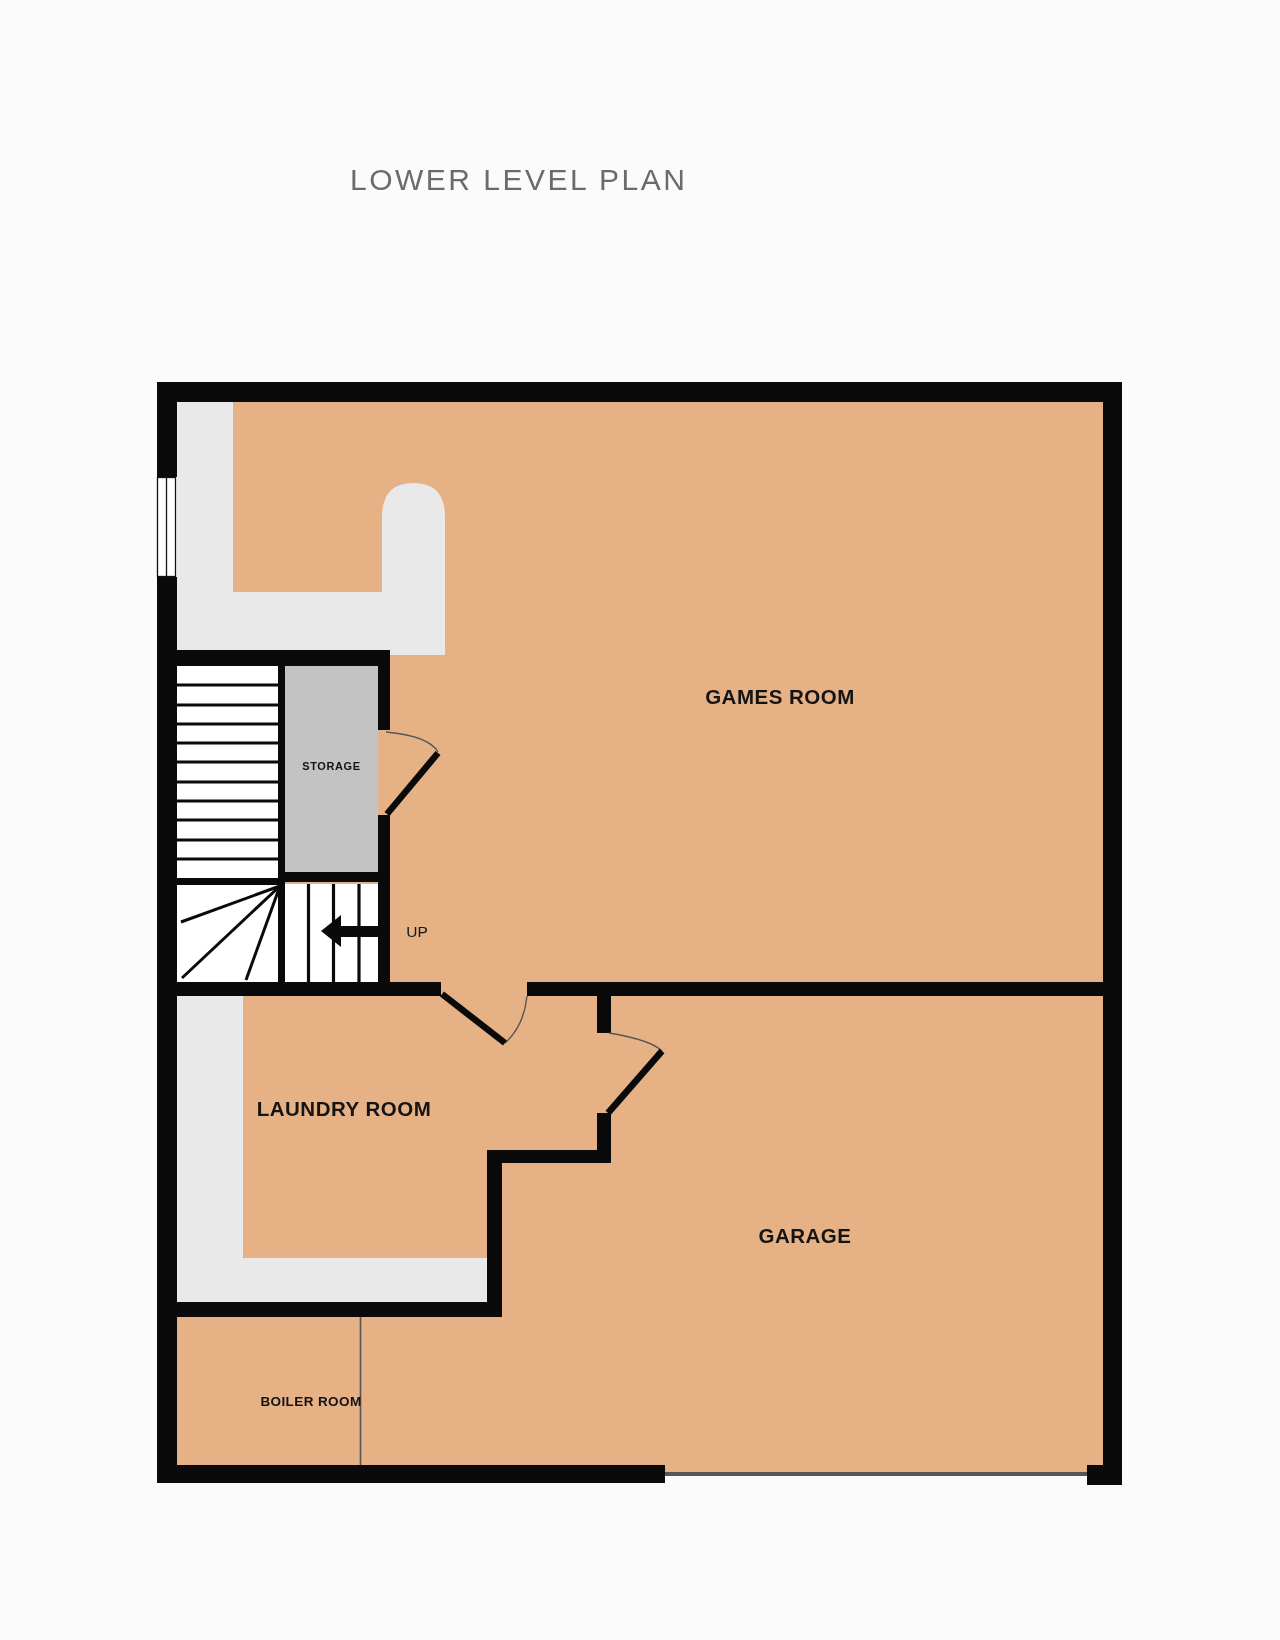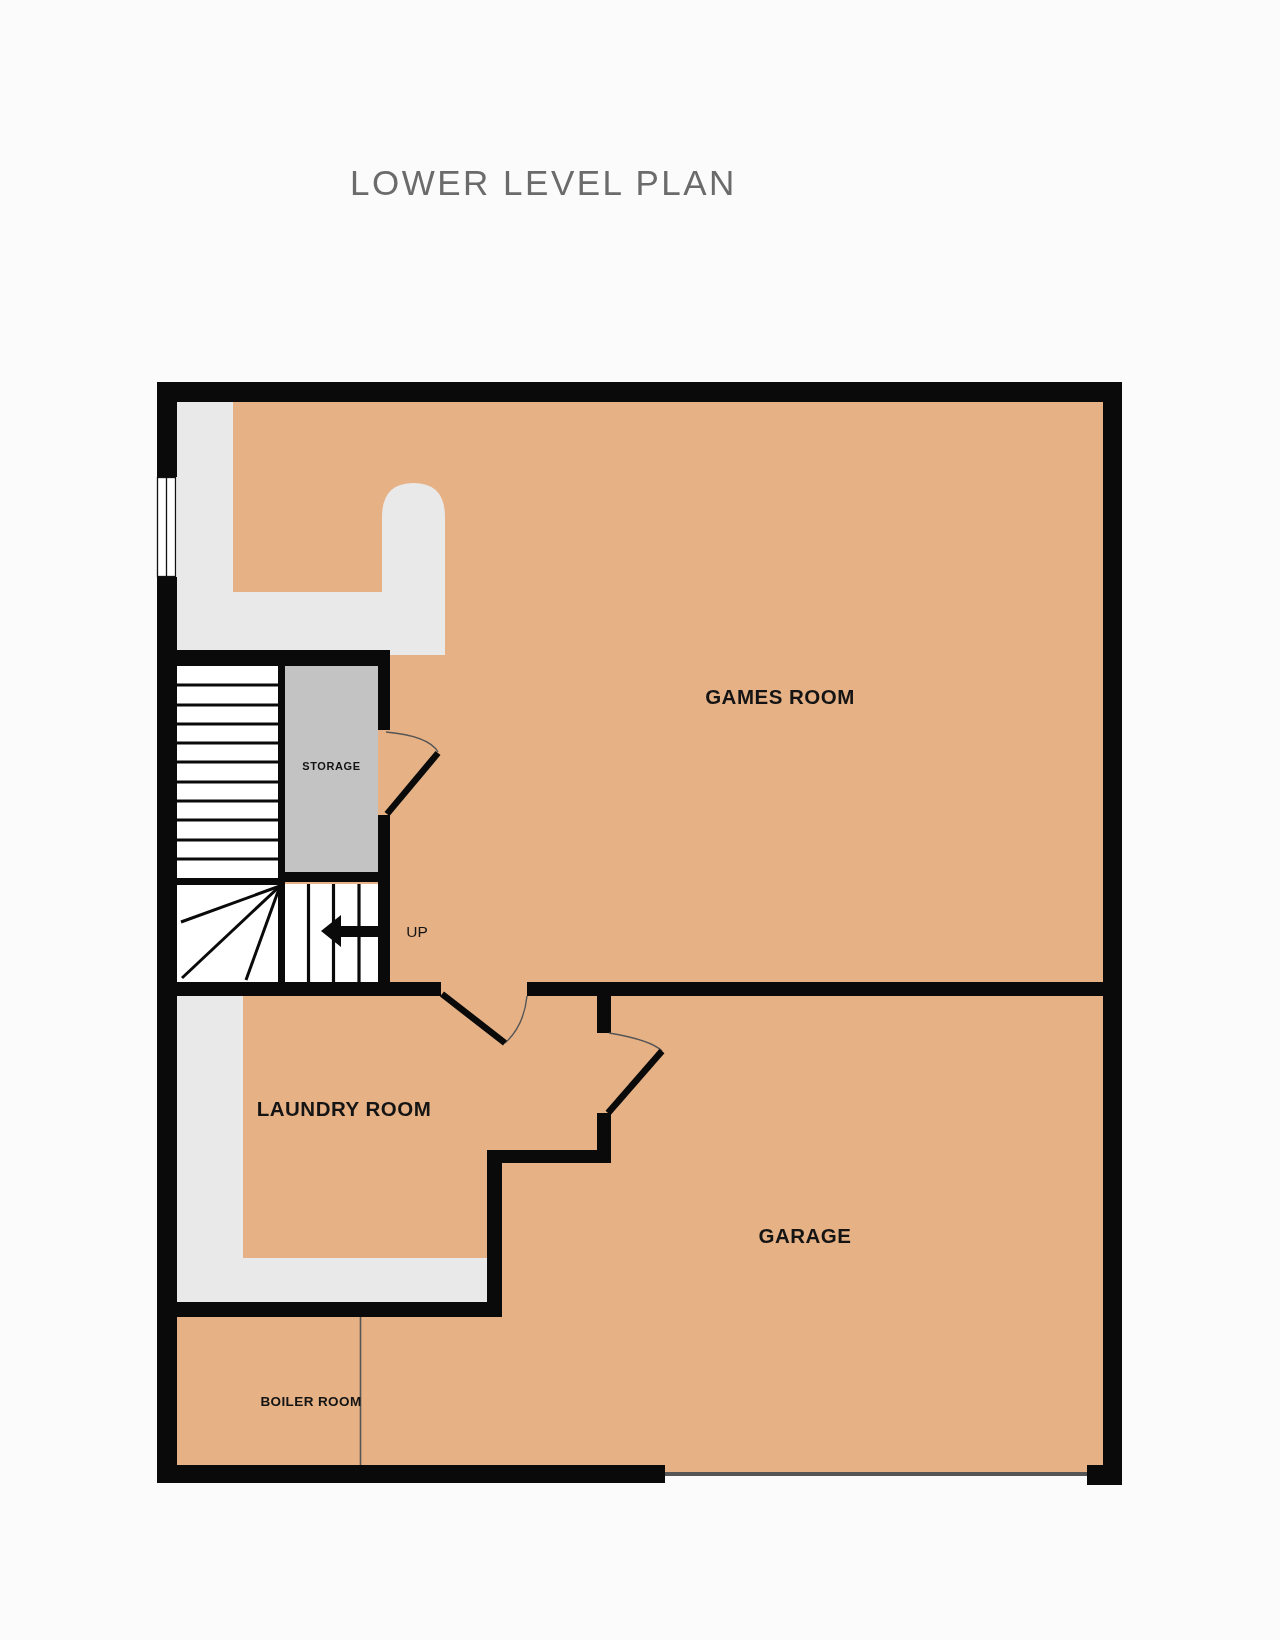--- a/index.html
+++ b/index.html
@@ -1,18 +1,18 @@
 <!DOCTYPE html>
 <html style="--floor: #e6b185; --corridor: #e9e9e9; --storage: #c3c3c3; --wall: #0a0a0a; --thin: #565656; --title_text: #6b6b6b; --label_text: #141414; --background: #fbfbfb;"><head>
 <meta charset="utf-8">
 <style>
   html,body{margin:0;padding:0;background:#fbfbfb;}
   .canvas{position:relative;width:1280px;height:1640px;background:#fbfbfb;overflow:hidden;
           font-family:"Liberation Sans",sans-serif;}
-  .plan-title{position:absolute;left:350px;top:163px;font-size:35px;font-weight:400;
+  .plan-title{position:absolute;left:350px;top:163px;font-size:30px;font-weight:400;
               color:#6b6b6b;letter-spacing:2.5px;white-space:nowrap;}
   svg{position:absolute;left:0;top:0;}
   .wall{fill:var(--wall,#0a0a0a);}
   .floor{fill:var(--floor,#e6b185);}
   .corridor{fill:var(--corridor,#e9e9e9);}
   .storage-fill{fill:var(--storage,#c3c3c3);}
   .white{fill:#ffffff;}
   .tread{stroke:var(--wall,#0a0a0a);stroke-width:3.2;}
   .fan{stroke:var(--wall,#0a0a0a);stroke-width:3;}
   .leaf{stroke:var(--wall,#0a0a0a);stroke-width:6.5;}

